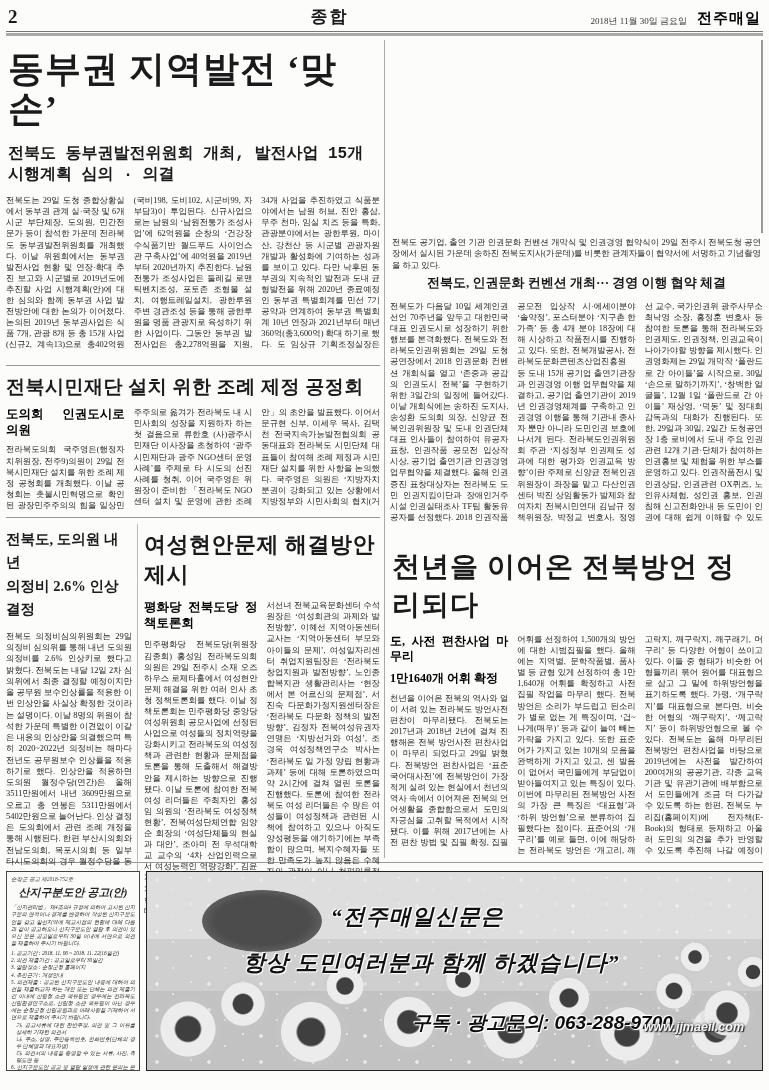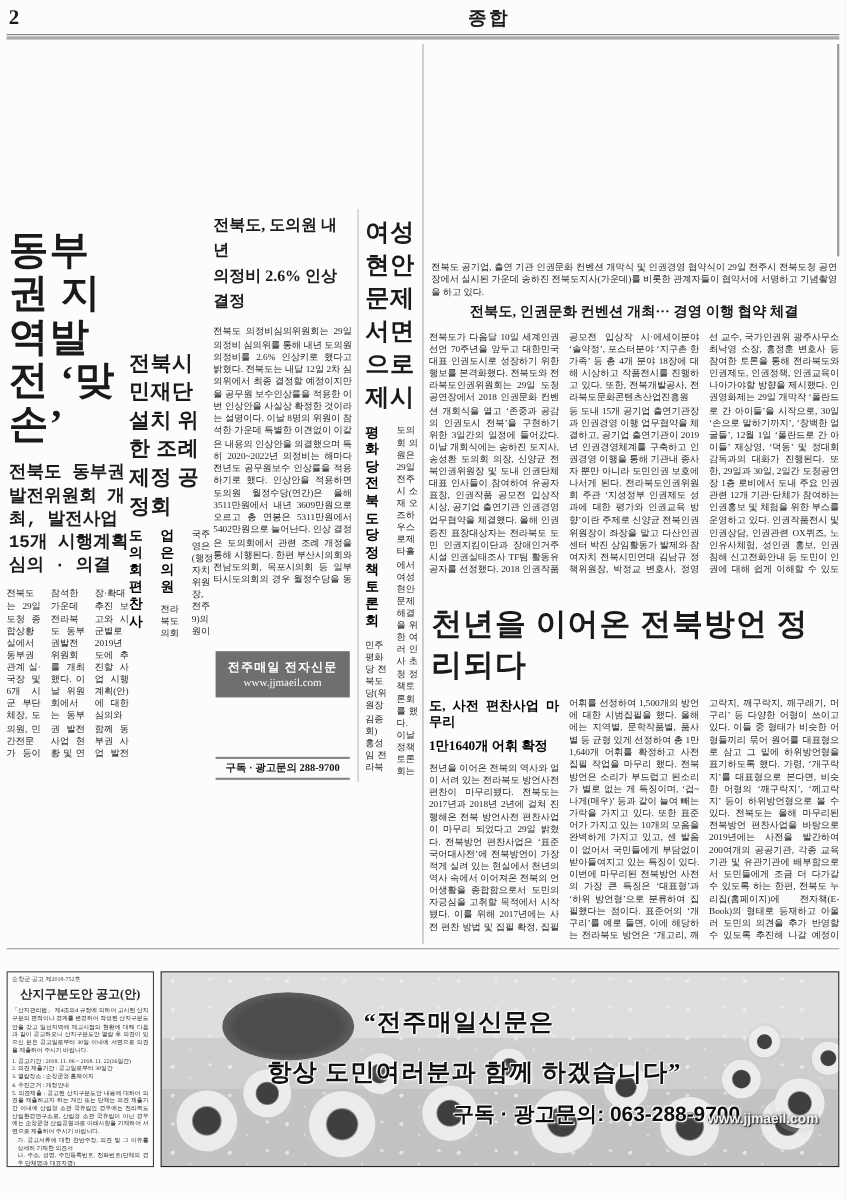--- a/index.html
+++ b/index.html
@@ -19,21 +19,21 @@
   .rule-double::after { content:""; display:block; margin-top:1px; height:3px; background:#aaa; }
   
   .hrule { border-top:1px solid #bbb; margin:4px 0; }
   .hrule.strong { border-top:1px solid #999; }
   .cols { text-align:justify; overflow:hidden; font-size:8.4px; line-height:1.32; color:#222; }
   .cols-3 { column-count:3; column-gap:9px; }
   .cols-2 { column-count:2; column-gap:9px; }
   .kicker { display:block; font-weight:bold; font-size:12px; line-height:1.25; margin-bottom:6px; color:#000; }
   
   .content { display:flex; height:818px; margin-top:4px; }
-  .left-col { width:378px; padding-right:4px; display:flex; flex-direction:row;align-items:center; }
+  .left-col { width:378px; padding-right:4px; display:flex; flex-direction:column; }
   .v-divider { width:1px; background:#aaa; }
   .right-col { flex:1; padding-left:5px; display:flex; flex-direction:column;align-items:flex-end; }
   
   .a-main h1 { font-size:36px; letter-spacing:1px; line-height:1.1; margin:10px 0 14px 2px; font-weight:bold; }
   .a-main .subhead { font-size:16px; font-weight:bold; margin:0 0 10px 2px;font-family:Liberation Mono, monospace; }
   .a-main .cols { height:166px; }
   
   .a-citizen h2 { font-size:19px; font-weight:bold; margin:4px 0 7px 0; letter-spacing:.5px; }
   .a-citizen .cols { height:106px; }
   .a-citizen .kicker { font-size:12.5px; }
@@ -64,21 +64,21 @@
   .caption { font-size:8.4px; line-height:1.4; color:#222; margin:4px 2px 2px 2px; text-align:justify; }
   
   .a-rights h1 { text-align:center; font-size:27px; font-weight:bold; letter-spacing:1px; margin:10px 0 10px 0; }
   .a-rights .subhead { text-align:center; font-size:13px; font-weight:bold; margin-bottom:9px; }
   .a-rights .cols { height:230px; }
   
   .a-dialect h1 { font-size:28px; font-weight:bold; letter-spacing:1px; margin:8px 0 10px 2px; }
   .a-dialect .kicker { font-size:12px; margin-bottom:7px; }
   .a-dialect .cols { height:224px; }
   
-  .ads-row { display:flex; height:178px; margin-top:20px; }
+  .ads-row { display:flex; height:200px; margin-top:8px;font-style:italic; }
   .notice { width:134px; border:1px solid #444; padding:4px 4px; font-size:5.3px; line-height:1.35; color:#222; background:#fbfbfa; overflow:hidden; }
   .notice .ref { font-size:5.5px; color:#444; margin-bottom:2px; }
   .notice .title { font-size:11px; font-weight:bold; text-align:center; margin:1px 0 4px 0; }
   .notice .intro { text-align:justify; margin-bottom:3px; }
   .notice .item { text-align:justify; }
   .banner { position:relative; flex:1; margin-left:6px; border:1px solid #222; overflow:hidden;
             background:linear-gradient(#dedede 0 34%, #cfcfcf 34% 60%, #c2c2c2 60%);
             text-align:center;
   }
   .field-texture { position:absolute; inset:0;
@@ -95,20 +95,24 @@
   .banner .site { position:absolute; bottom:36px; right:18px; font-size:12.5px; font-weight:bold; color:#f5f5f5; text-shadow:0 0 3px #333,1px 1px 1px #222; font-family:"Liberation Sans","DejaVu Sans",sans-serif; }
 </style>
 </head>
 <body>
 
 <div class="page">
 
   <header class="topbar">
     <span class="pagenum">2</span>
     <span class="section">종합</span>
+    <span class="dateline">
+      <span>2018년 11월 30일 금요일</span>
+      <span class="masthead">전주매일</span>
+    </span>
   </header>
   <div class="rule-double"></div>
 
   <main class="content">
 
     <section class="left-col">
 
       <article class="a-main">
         <h1>동부권 지역발전 ‘맞손’</h1>
         <p class="subhead">전북도 동부권발전위원회 개최, 발전사업 15개 시행계획 심의 · 의결</p>
@@ -116,21 +120,21 @@
           <span>전북도는 29일 도청 종합상황실에서 동부권 관계 실·국장 및 6개 시군 부단체장, 도의원, 민간전문가 등이 참석한 가운데 전라북도 동부권발전위원회를 개최했다. 이날 위원회에서는 동부권 발전사업 현황 및 연장·확대 추진 보고와 시군별로 2019년도에 추진할 사업 시행계획(안)에 대한 심의와 함께 동부권 사업 발전방안에 대한 논의가 이어졌다. 논의된 2019년 동부권사업은 식품 7개, 관광 8개 등 총 15개 사업(신규2, 계속13)으로 총402억원(국비198, 도비102, 시군비99, 자부담3)이 투입된다. 신규사업으로는 남원의 ‘남원전통가 조성사업’에 62억원을 순창의 ‘건강장수식품기반 월드푸드 사이언스관 구축사업’에 40억원을 2019년부터 2020년까지 추진한다. 남원 전통가 조성사업은 둘레길 로맨틱벤치조성, 포토존 조형물 설치, 여행트레일설치, 광한루원 주변 경관조성 등을 통해 광한루원을 명품 관광지로 육성하기 위한 사업이다. 그동안 동부권 발전사업은 총2,278억원을 지원, 34개 사업을 추진하였고 식품분야에서는 남원 허브, 진안 홍삼, 무주 천마, 임실 치즈 등을 특화, 관광분야에서는 광한루원, 마이산, 강천산 등 시군별 관광자원 개발과 활성화에 기여하는 성과를 보이고 있다. 다만 낙후된 동부권의 지속적인 발전과 도내 균형발전을 위해 2020년 종료예정인 동부권 특별회계를 민선 7기 공약과 연계하여 동부권 특별회계 10년 연장과 2021년부터 매년 360억(총3,600억) 확대 하기로 했다. 도 임상규 기획조정실장은 “앞으로 동부권 발전을 위해 특별회계 연장 및 확대를 통해 동부권 지역의 발전에 박차를 가하도록 노력하겠다”면서, “시군에서는 2019년 동부권 발전사업 시행계획에 대한 사전절차 이행 등 사업에 차질이 없도록 추진해 주기 바란다”고 당부했다.</span>
           
         </div>
       </article>
 
       <div class="hrule strong"></div>
 
       <article class="a-citizen">
         <h2>전북시민재단 설치 위한 조례 제정 공정회</h2>
         <div class="cols cols-3">
-          <span class="kicker">도의회 편찬사업은 의원</span>
+          <span class="kicker">도의회 인권도시로 의원</span>
           <span>전라북도의회 국주영은(행정자치위원장, 전주9)의원이 29일 전북시민재단 설치를 위한 조례 제정 공청회를 개최했다. 이날 공청회는 촛불시민혁명으로 확인된 광장민주주의의 힘을 일상민주주의로 옮겨가 전라북도 내 시민사회의 성장을 지원하자 하는 첫 걸음으로 류한호 (사)광주시민재단 이사장을 초청하여 ‘광주시민재단과 광주 NGO센터 운영사례’를 주제로 타 시도의 선진사례를 청취, 이어 국주영은 위원장이 준비한 「전라북도 NGO센터 설치 및 운영에 관한 조례안」의 초안을 발표했다. 이어서 문규현 신부, 이세우 목사, 김택천 전국지속가능발전협의회 공동대표와 전라북도 시민단체 대표들이 참여해 조례 제정과 시민재단 설치를 위한 사항을 논의했다. 국주영은 의원은 ‘지방자치분권이 강화되고 있는 상황에서 지방정부와 시민사회의 협치(거버넌스)는 더 이상 선택이 아닌 필수이며 이를 위해서는 건강하고 깨어있는 시민을 교육하고 그들의 욕구를 담아내고 또 그러한 활동들을 지원하기 위한 조직(플랫폼)이 꼭 필요하다’며 ‘공청회를 통해 각계각층의 의견을 모아 조례 제정을 적극 추진하겠다’고 밝혔다.</span>
           
         </div>
       </article>
 
       <div class="hrule strong"></div>
 
       <div class="bl-row">
         <div class="narrow">
           <article class="a-pay">
@@ -144,21 +148,21 @@
             </div>
           </article>
           <div class="promo">
             <div class="p1">전주매일 전자신문</div>
             <div class="p2">www.jjmaeil.com</div>
           </div>
           <div class="subscribe-strip">구독 · 광고문의   288-9700</div>
         </div>
         <div class="v-sep"></div>
         <article class="a-women">
-          <h2>여성현안문제 서면으로 제시</h2>
+          <h2>여성현안문제 해결방안 제시</h2>
           <div class="cols cols-2">
             <span class="kicker">평화당 전북도당 정책토론회</span>
             <span>민주평화당 전북도당(위원장 김종회) 홍성임 전라북도의회 의원은 29일 전주시 소재 오즈하우스 로제타홀에서 여성현안문제 해결을 위한 여러 인사 초청 정책토론회를 했다. 이날 정책토론회는 민주평화당 중앙당 여성위원회 공모사업에 선정된 사업으로 여성들의 정치역량을 강화시키고 전라북도의 여성정책과 관련한 현황과 문제점을 토론을 통해 도출해서 해결방안을 제시하는 방향으로 진행됐다. 이날 토론에 참여한 전북여성 리더들은 주최자인 홍성임 의원의 ‘전라북도 여성정책 현황’, 전북여성단체연합 임양순 회장의 ‘여성단체들의 현실과 대안’, 조아미 전 우석대학교 교수의 ‘4차 산업인력으로서 여성능력인 역량강화’, 김윤자 한국소비자교육중앙회전북지부 부회장의 ‘저출산 문제의 현황과 그에 따른 복지정책 및 대안’에 대해서 토론했다. 또한 서선녀 전북교육문화센터 수석원장은 ‘여성회관의 과제와 발전방향’, 이혜선 지역아동센터 교사는 ‘지역아동센터 부모와 아이들의 문제’, 여성일자리센터 취업지원팀장은 ‘전라북도 창업지원과 발전방향’, 노인종합복지관 생활관리사는 ‘현장에서 본 어르신의 문제점’, 서진숙 다문화가정지원센터장은 ‘전라북도 다문화 정책의 발전방향’, 김정자 전북여성유권자연맹은 ‘지방선거와 여성’, 조경욱 여성정책연구소 박사는 ‘전라북도 일 가정 양립 현황과 과제’ 등에 대해 토론하였으며 약 2시간에 걸쳐 열린 토론을 진행했다. 토론에 참여한 전라북도 여성 리더들은 수 많은 여성들이 여성정책과 관련된 시책에 참여하고 있으나 아직도 양성평등을 얘기하기에는 부족함이 많으며, 복지수혜자들 또한 만족도가 높지 않음은 수혜자의 관점이 아닌 천편일률적인 행정의 정책 획일성이 문제이며 좀 더 효율적이고 내용적으로도 충실한 맞춤형 정책 사업이 개발되고 적용되어야 할 것이라 주장했다. 또한 전반적인 여성관련 정책들을 전북 현황과 문제점을 검토하고 정책대안을 제시함으로서 보다 살기 좋은 전북 만들기에 여성리더들의 역할이 매우 중요하다는 인식을 같이했다. 한편 이 자리에는 이평욱 민주평화당 중앙당 전국여성위원회 부위원장 겸 교육문화위원장이 참석하여 민주평화당의 여성위원들의 활동사항에 대한 보고가 있었고, 민주평화당 전북도당의 장덕상 사무처장, 이경희 전북도당 여성위원장, 김병문 전북도당 조직국장, 민소인 총무부장 등이 함께 자리하여 행사를 지원했다.</span>
             
           </div>
         </article>
       </div>
 
     </section>
 

